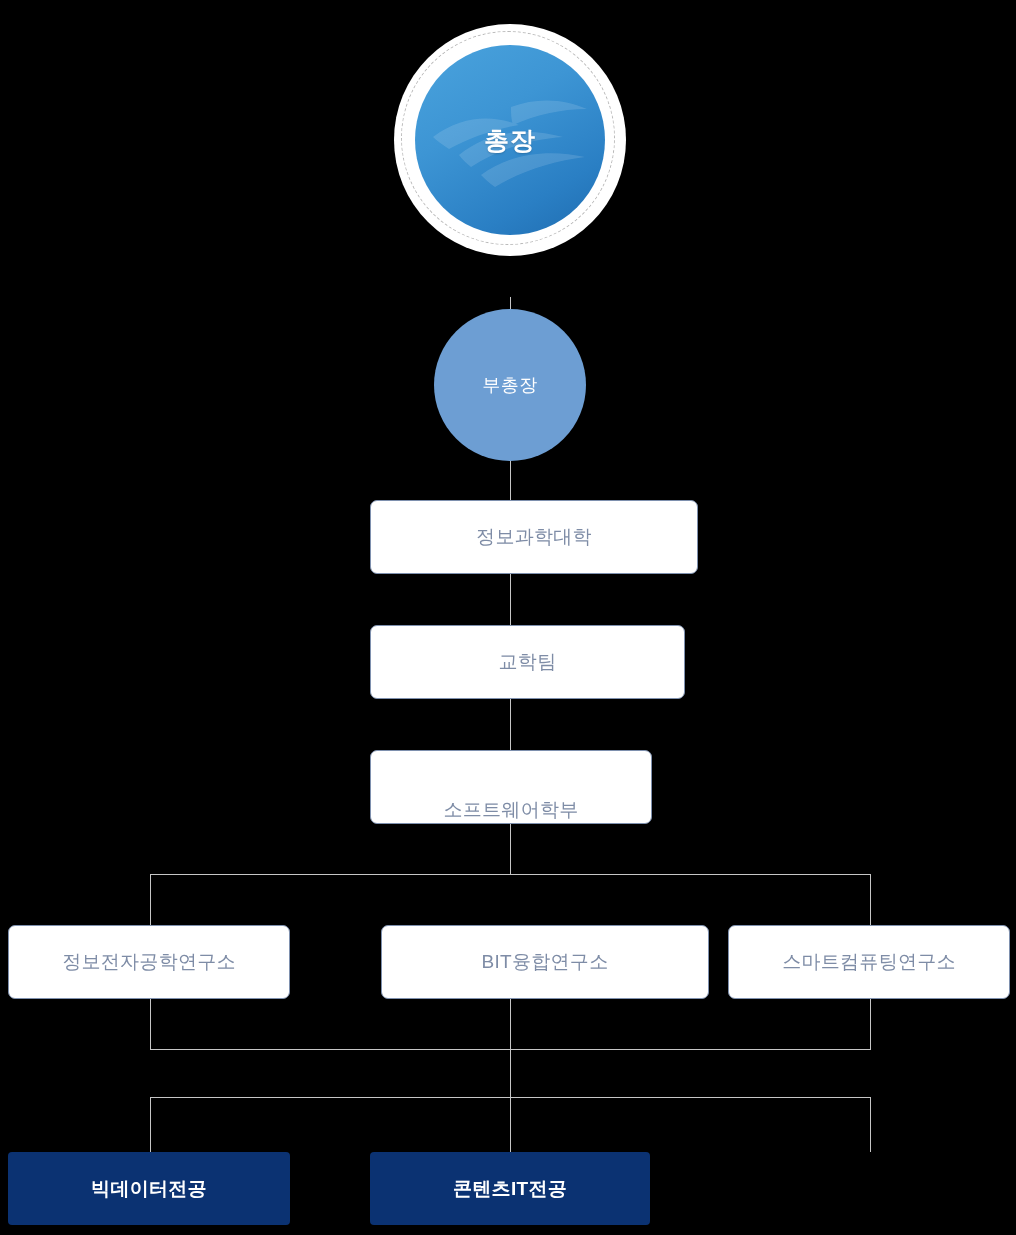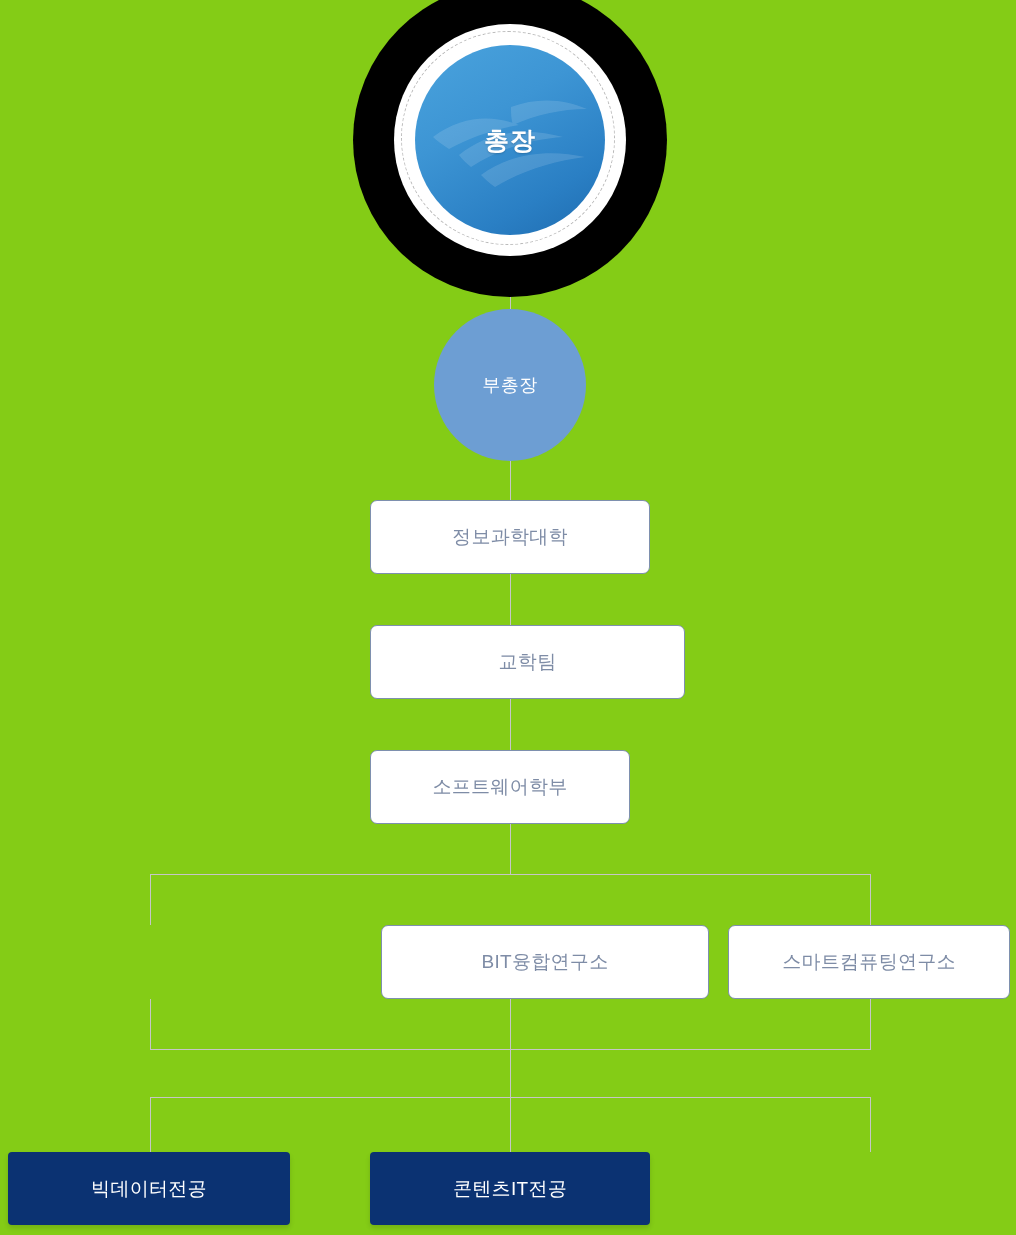--- a/index.html
+++ b/index.html
@@ -11,21 +11,21 @@
   body {
     font-family: "Liberation Sans", "DejaVu Sans", sans-serif;
     -webkit-font-smoothing: antialiased;
   }
 
   #org-chart {
     position: relative;
     width: 1016px;
     height: 1235px;
     margin: 0 auto;
-    background: #84cc16;
+    background: #000000;
     overflow: hidden;
   }
 
   
   .line-v {
     position: absolute;
     width: 1px;
     background: #c6c6c6;
   }
   .line-h {
@@ -138,21 +138,21 @@
     position: absolute;
     box-sizing: border-box;
     height: 73px;
     background: #0b3272;
     border-radius: 4px;
     display: flex;
     align-items: center;
     justify-content: center;
     color: #ffffff;
     font-size: 19px;
-    font-weight: normal;
+    font-weight: bold;
     letter-spacing: 0.3px;
     white-space: nowrap;
     box-shadow: 0 3px 5px rgba(0,0,0,0.13);
   }
 </style>
 </head>
 <body>
 
 <div id="org-chart">
 
@@ -194,32 +194,35 @@
         </g>
       </svg>
       <span class="president-label">총장</span>
     </div>
   </div>
 
   <div class="vice-circle">
     <span>부총장</span>
   </div>
 
-  <div class="box" style="left:370px; top:500px; width:280px;">
+  <div class="box" style="left:370px; top:500px; width:328px;">
     <span>정보과학대학</span>
   </div>
 
   <div class="box" style="left:370px; top:625px; width:315px;">
     <span>교학팀</span>
   </div>
 
-  <div class="box" style="left:370px; top:750px; width:260px;">
+  <div class="box" style="left:370px; top:750px; width:282px;align-items:flex-end;">
     <span>소프트웨어학부</span>
   </div>
 
+  <div class="box" style="left:8px; top:925px; width:282px;">
+    <span>정보전자공학연구소</span>
+  </div>
 
   <div class="box" style="left:381px; top:925px; width:328px;">
     <span>BIT융합연구소</span>
   </div>
 
   <div class="box" style="left:728px; top:925px; width:282px;">
     <span>스마트컴퓨팅연구소</span>
   </div>
 
   <div class="box-major" style="left:8px; top:1152px; width:282px;">

